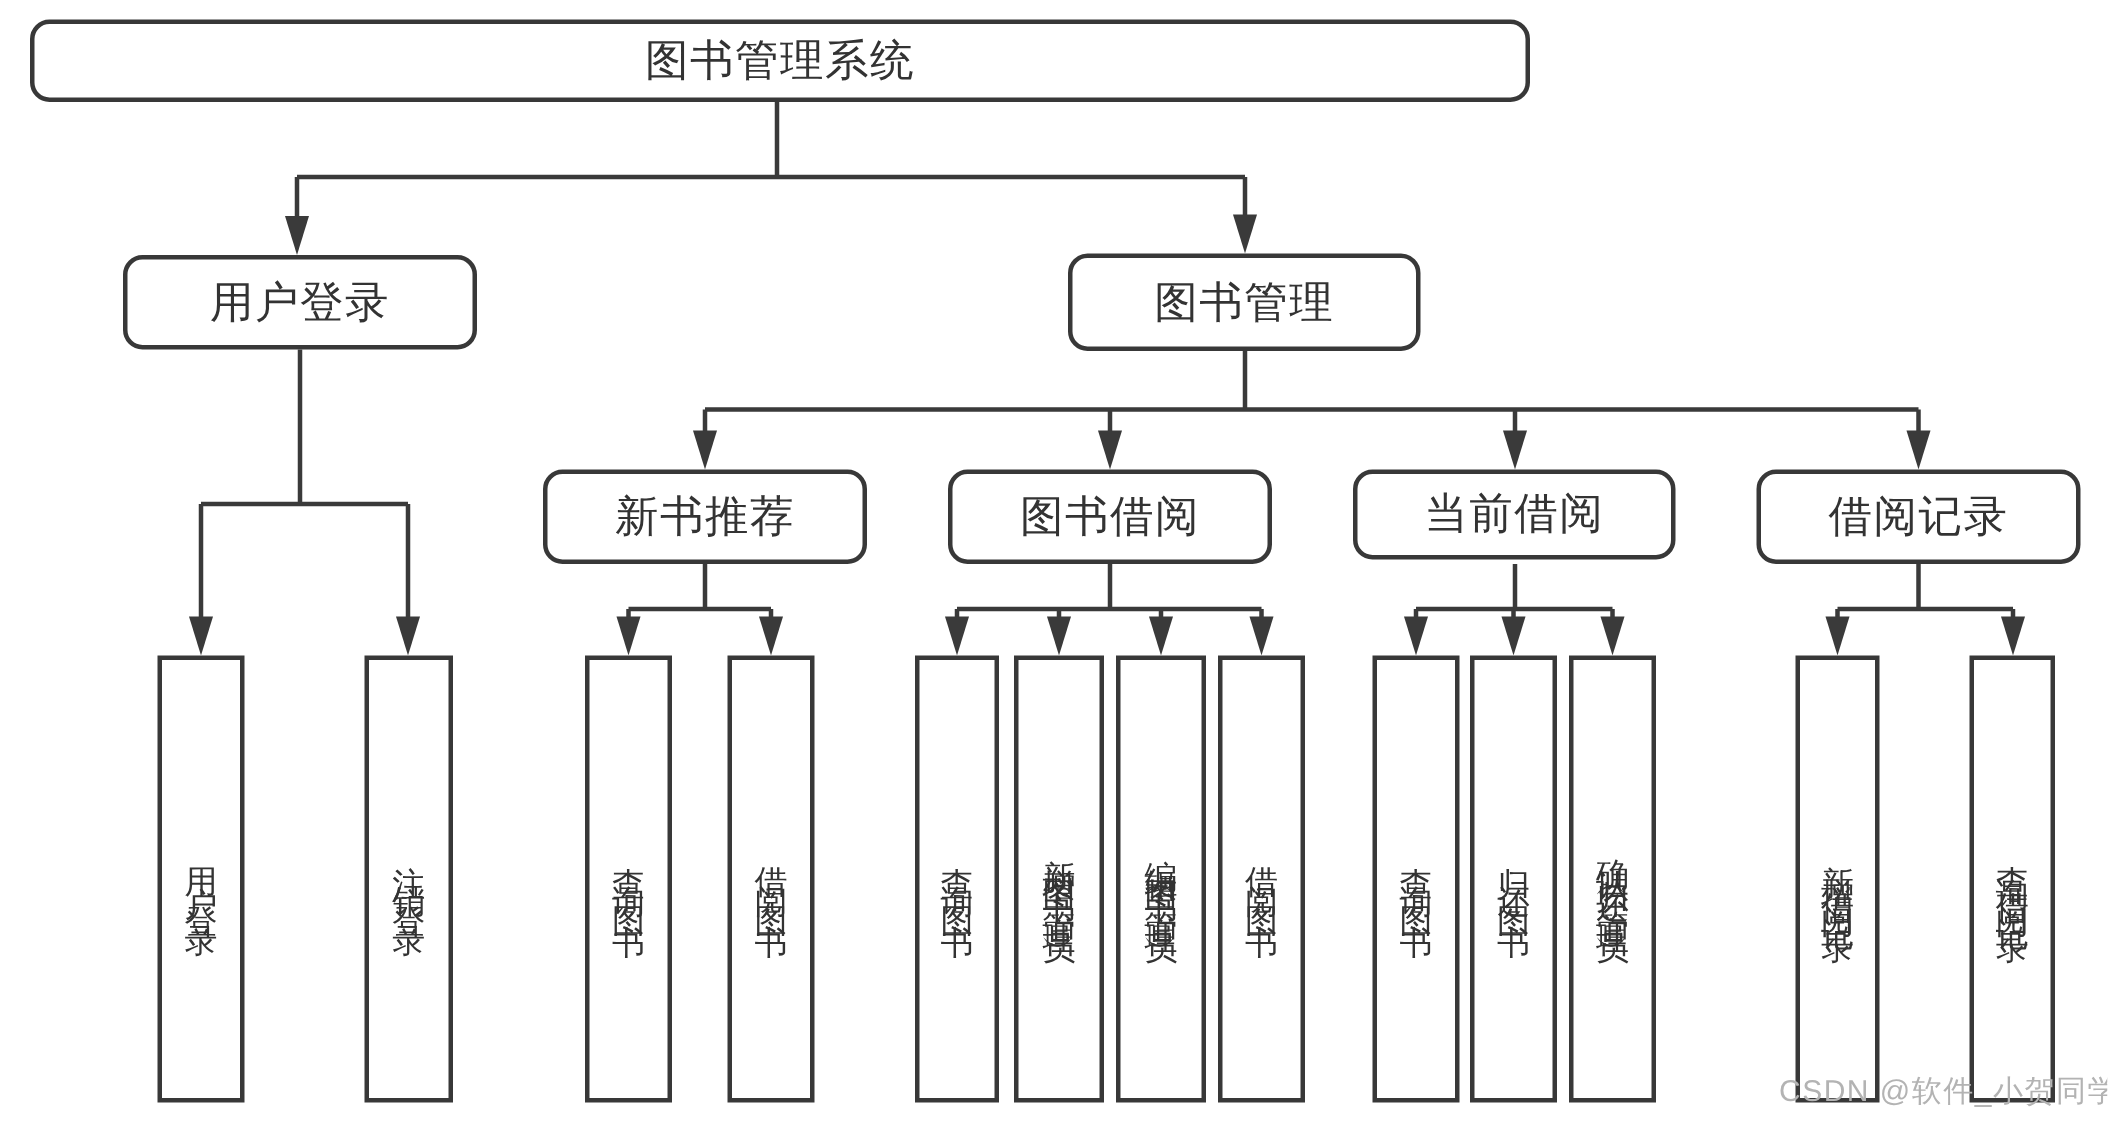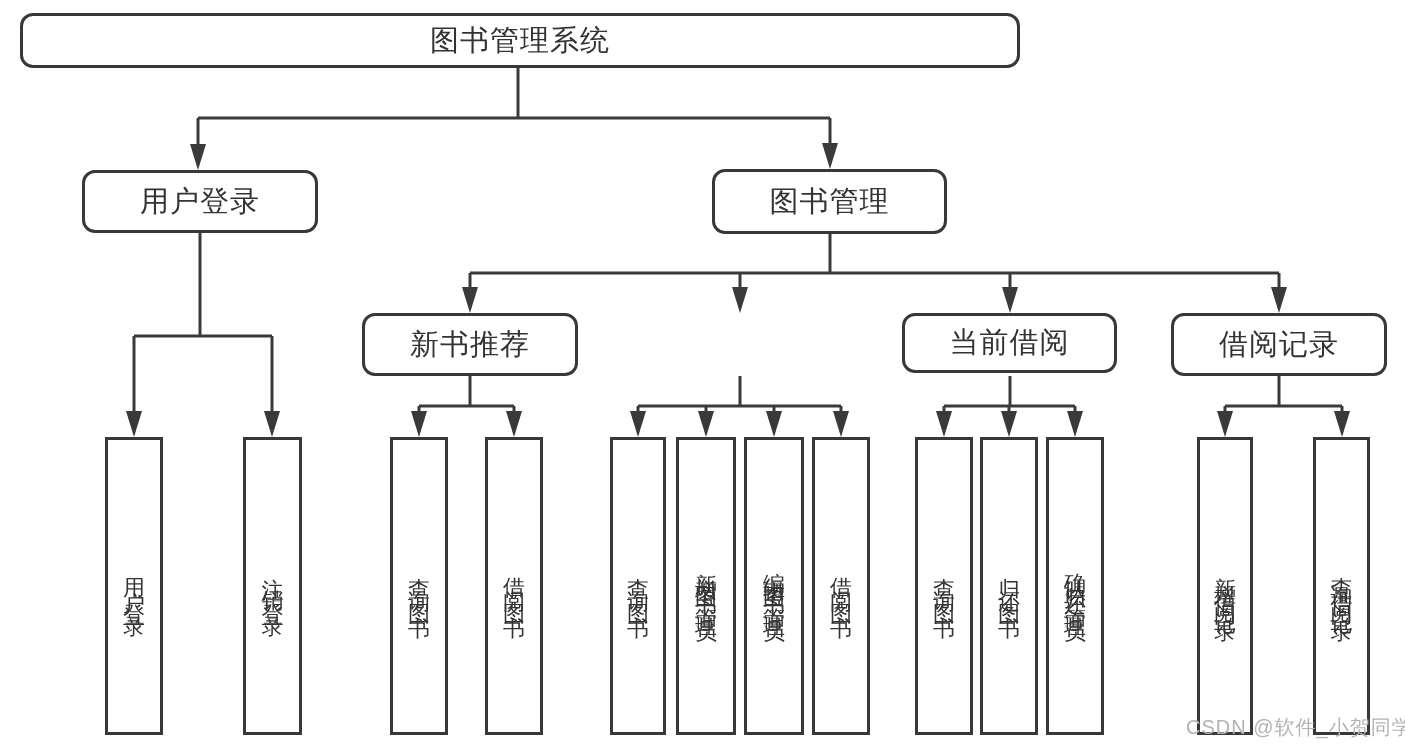--- a/index.html
+++ b/index.html
@@ -94,20 +94,23 @@
   <div class="node hnode" style="left:82px;top:170px;width:236px;height:63px;">
     <span>用户登录</span>
   </div>
   <div class="node hnode" style="left:712px;top:169px;width:235px;height:65px;text-align:center;">
     <span>图书管理</span>
   </div>
 
   <div class="node hnode" style="left:362px;top:313px;width:216px;height:63px;">
     <span>新书推荐</span>
   </div>
+  <div class="node hnode" style="left:632px;top:313px;width:216px;height:63px;">
+    <span>图书借阅</span>
+  </div>
   <div class="node hnode" style="left:902px;top:313px;width:215px;height:60px;">
     <span>当前借阅</span>
   </div>
   <div class="node hnode" style="left:1171px;top:313px;width:216px;height:63px;">
     <span>借阅记录</span>
   </div>
 
   <div class="node leaf ls4" style="left:105px;width:58px;">
     <span>用户登录</span>
   </div>

